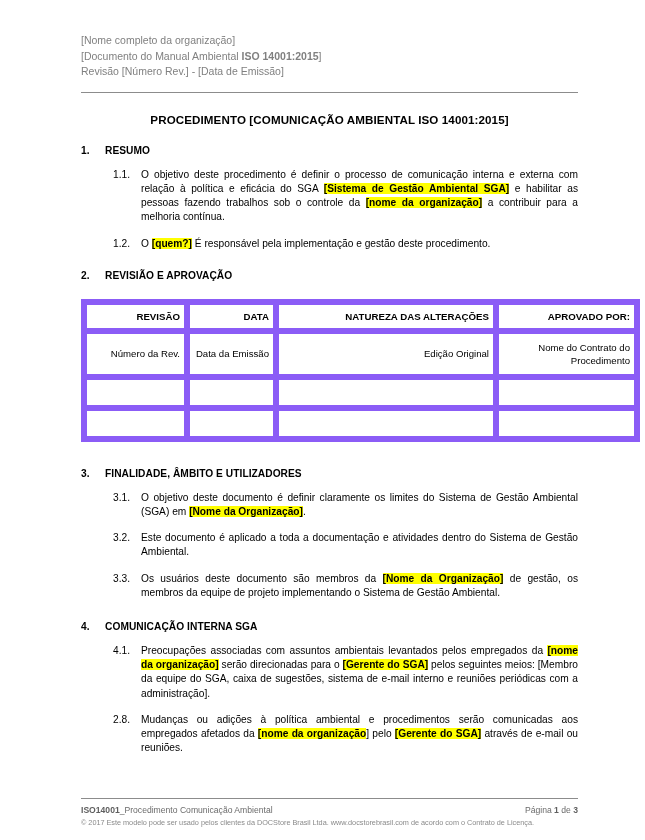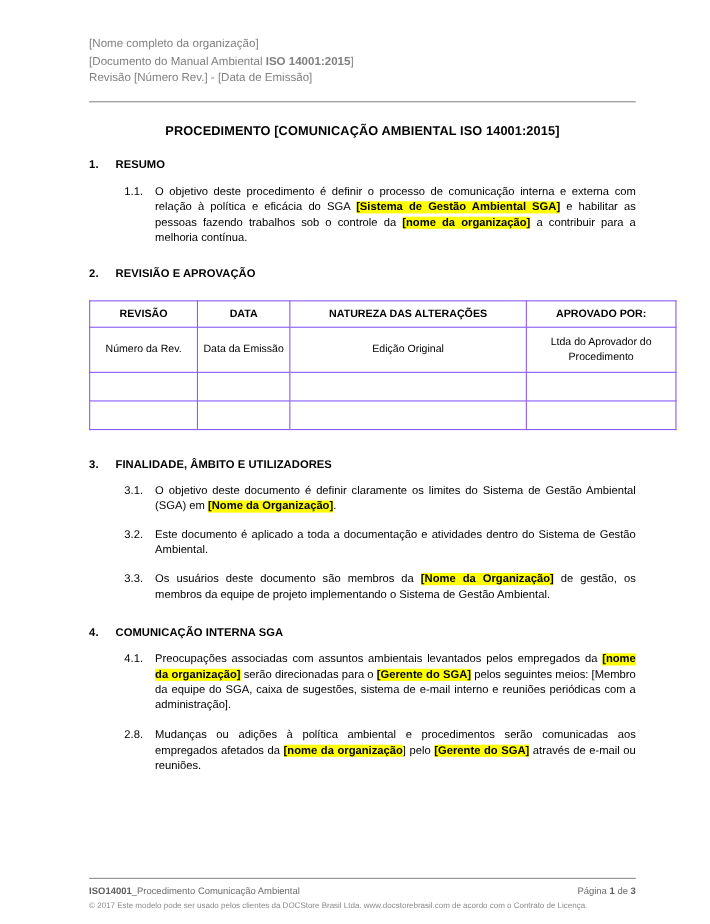--- a/index.html
+++ b/index.html
@@ -100,23 +100,23 @@
   }
 
   
   .rev-table {
     margin-top: 18px;
     border-collapse: collapse;
     width: 497px;
     table-layout: fixed;
   }
   .rev-table td, .rev-table th {
-    border: 1px solid #8b5cf6;
+    border: 6px solid #8b5cf6;
     font-size: 9.6px;
-    text-align: center;
+    text-align: right;
     vertical-align: middle;
     padding: 3px 4px;
     font-weight: normal;
     line-height: 13px;
   }
   .rev-table th {
     font-weight: bold;
     height: 17px;
     font-size: 9.7px;
   }
@@ -175,20 +175,24 @@
       <div class="section-head">
         <span class="snum">1.</span>
         <span>RESUMO</span>
       </div>
 
       <div class="clause">
         <span class="cnum">1.1.</span>
         <span><span>O objetivo deste procedimento é definir o processo de comunicação interna e externa com relação à política e eficácia do SGA </span><mark>[Sistema de Gestão Ambiental SGA]</mark><span> e habilitar as pessoas fazendo trabalhos sob o controle da </span><mark>[nome da organização]</mark><span> a contribuir para a melhoria contínua.</span></span>
       </div>
 
+      <div class="clause ragged">
+        <span class="cnum">1.2.</span>
+        <span><span>O </span><mark>[quem?]</mark><span> É responsável pela implementação e gestão deste procedimento.</span></span>
+      </div>
     </div>
 
     <div class="section">
       <div class="section-head">
         <span class="snum">2.</span>
         <span>REVISIÃO E APROVAÇÃO</span>
       </div>
 
       <table class="rev-table">
         <thead>
@@ -197,21 +201,21 @@
             <th class="col-data">DATA</th>
             <th class="col-nat">NATUREZA DAS ALTERAÇÕES</th>
             <th class="col-aprov">APROVADO POR:</th>
           </tr>
         </thead>
         <tbody>
           <tr>
             <td class="body-cell">Número da Rev.</td>
             <td class="body-cell">Data da Emissão</td>
             <td class="body-cell">Edição Original</td>
-            <td class="body-cell">Ltda do Aprovador do Procedimento</td>
+            <td class="body-cell">Nome do Contrato do Procedimento</td>
           </tr>
           <tr>
             <td class="empty-cell"></td>
             <td class="empty-cell"></td>
             <td class="empty-cell"></td>
             <td class="empty-cell"></td>
           </tr>
           <tr>
             <td class="empty-cell"></td>
             <td class="empty-cell"></td>

